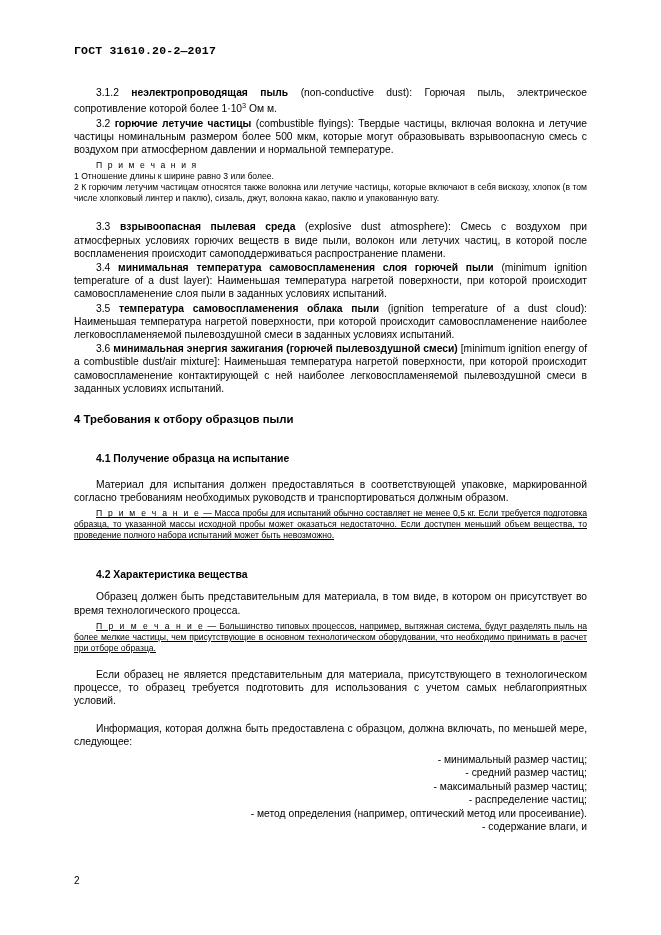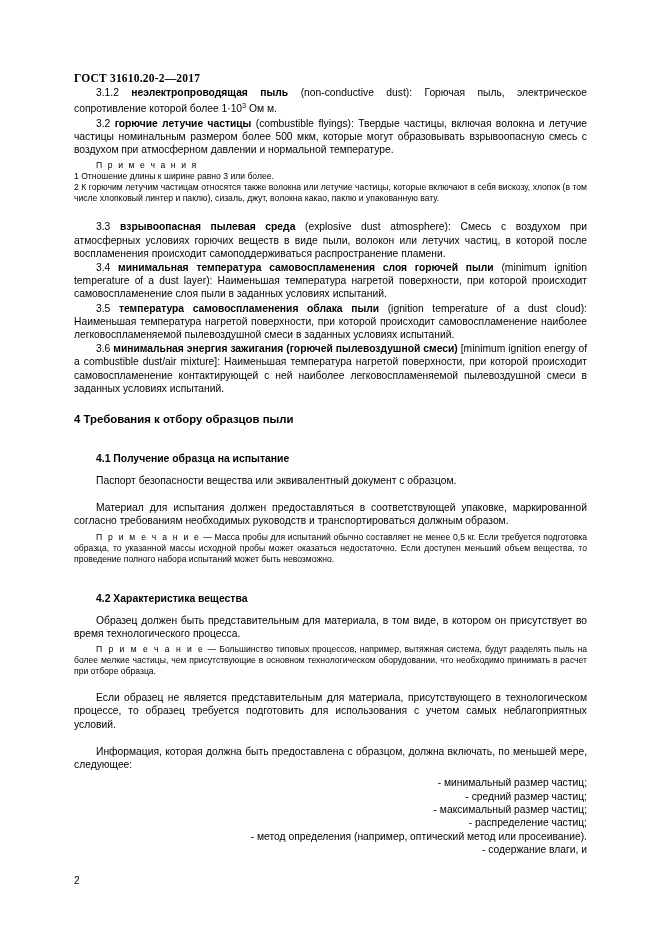--- a/index.html
+++ b/index.html
@@ -17,23 +17,23 @@
   }
   .page {
     position: relative;
     width: 661px;
     height: 935px;
     padding: 0;
     box-sizing: border-box;
   }
   .header {
     position: absolute;
-    top: 72px;
+    top: 44px;
     left: 74px;
-    font-family: Liberation Serif, serif;
+    font-family: Liberation Mono, monospace;
     font-size: 11.5px;
     font-weight: bold;
     letter-spacing: 0.2px;
   }
   .content {
     position: absolute;
     top: 86px;
     left: 74px;
     width: 513px;
   }
@@ -67,20 +67,21 @@
     display: block;
   }
   .note-inline {
     font-size: 8.6px;
     line-height: 11px;
     text-align: justify;
     font-family: "Liberation Sans", sans-serif;
     text-indent: 22px;
     margin-top: 4px;
     margin-bottom: 4px;
+    text-decoration: underline;
   }
   .note-lead {
     letter-spacing: 1.6px;
   }
   h2.section {
     font-family: "Liberation Sans", sans-serif;
     font-size: 11.4px;
     font-weight: bold;
     margin: 18px 0 13px 0;
     text-indent: 0;
@@ -168,21 +169,20 @@
       <span>3.6</span>
       <b>минимальная энергия зажигания (горючей пылевоздушной смеси)</b>
       <span>[minimum ignition energy of a combustible dust/air mixture]:</span>
       <span>Наименьшая температура нагретой поверхности, при которой происходит самовоспламенение контактирующей с ней наиболее легковоспламеняемой пылевоздушной смеси в заданных условиях испытаний.</span>
     </p>
 
     <h2 class="section">4  Требования к отбору образцов пыли</h2>
 
     <h3 class="subsection">4.1  Получение образца на испытание</h3>
 
-    <p class="para">Паспорт безопасности вещества или эквивалентный документ с образцом.</p>
 
     <p class="para gap-small">Материал для испытания должен предоставляться в соответствующей упаковке, маркированной согласно требованиям необходимых руководств и транспортироваться должным образом.</p>
 
     <p class="note-inline">
       <span class="note-lead">П р и м е ч а н и е</span><span> — Масса пробы для испытаний обычно составляет не менее 0,5 кг. Если требуется подготовка образца, то указанной массы исходной пробы может оказаться недостаточно. Если доступен меньший объем вещества, то проведение полного набора испытаний может быть невозможно.</span>
     </p>
 
     <h3 class="subsection">4.2  Характеристика вещества</h3>
 
     <p class="para">Образец должен быть представительным для материала, в том виде, в котором он присутствует во время технологического процесса.</p>

